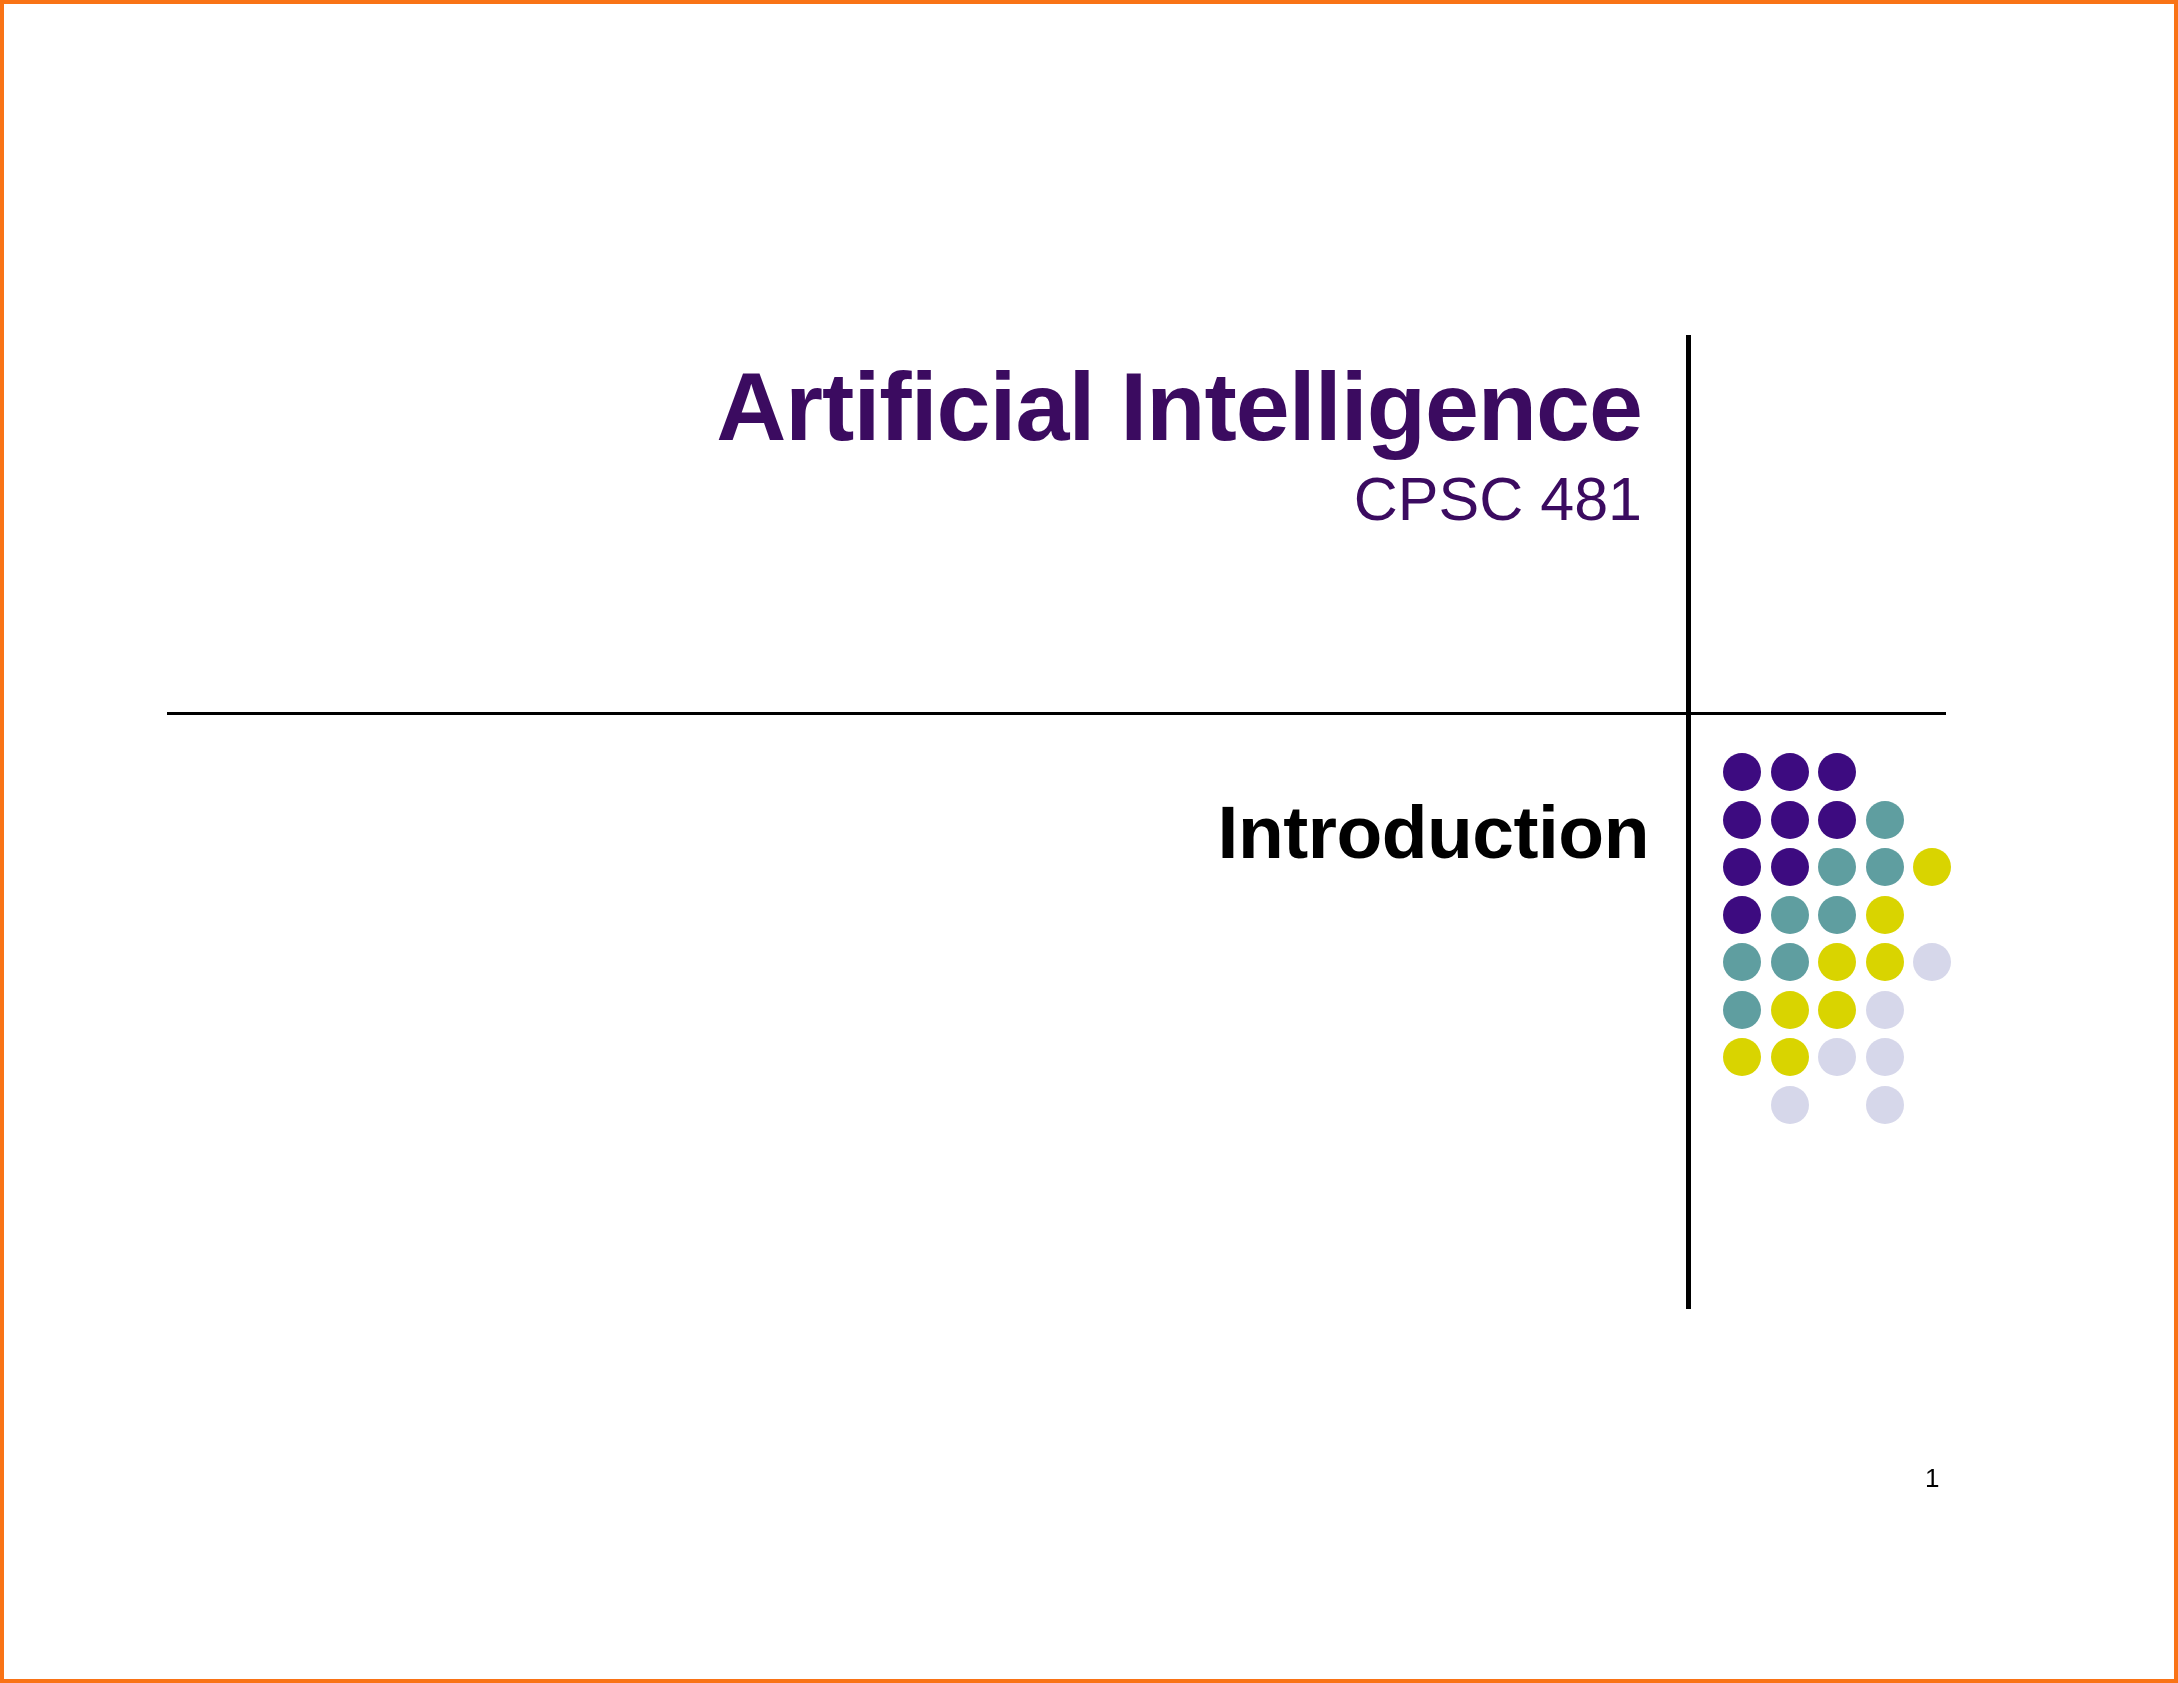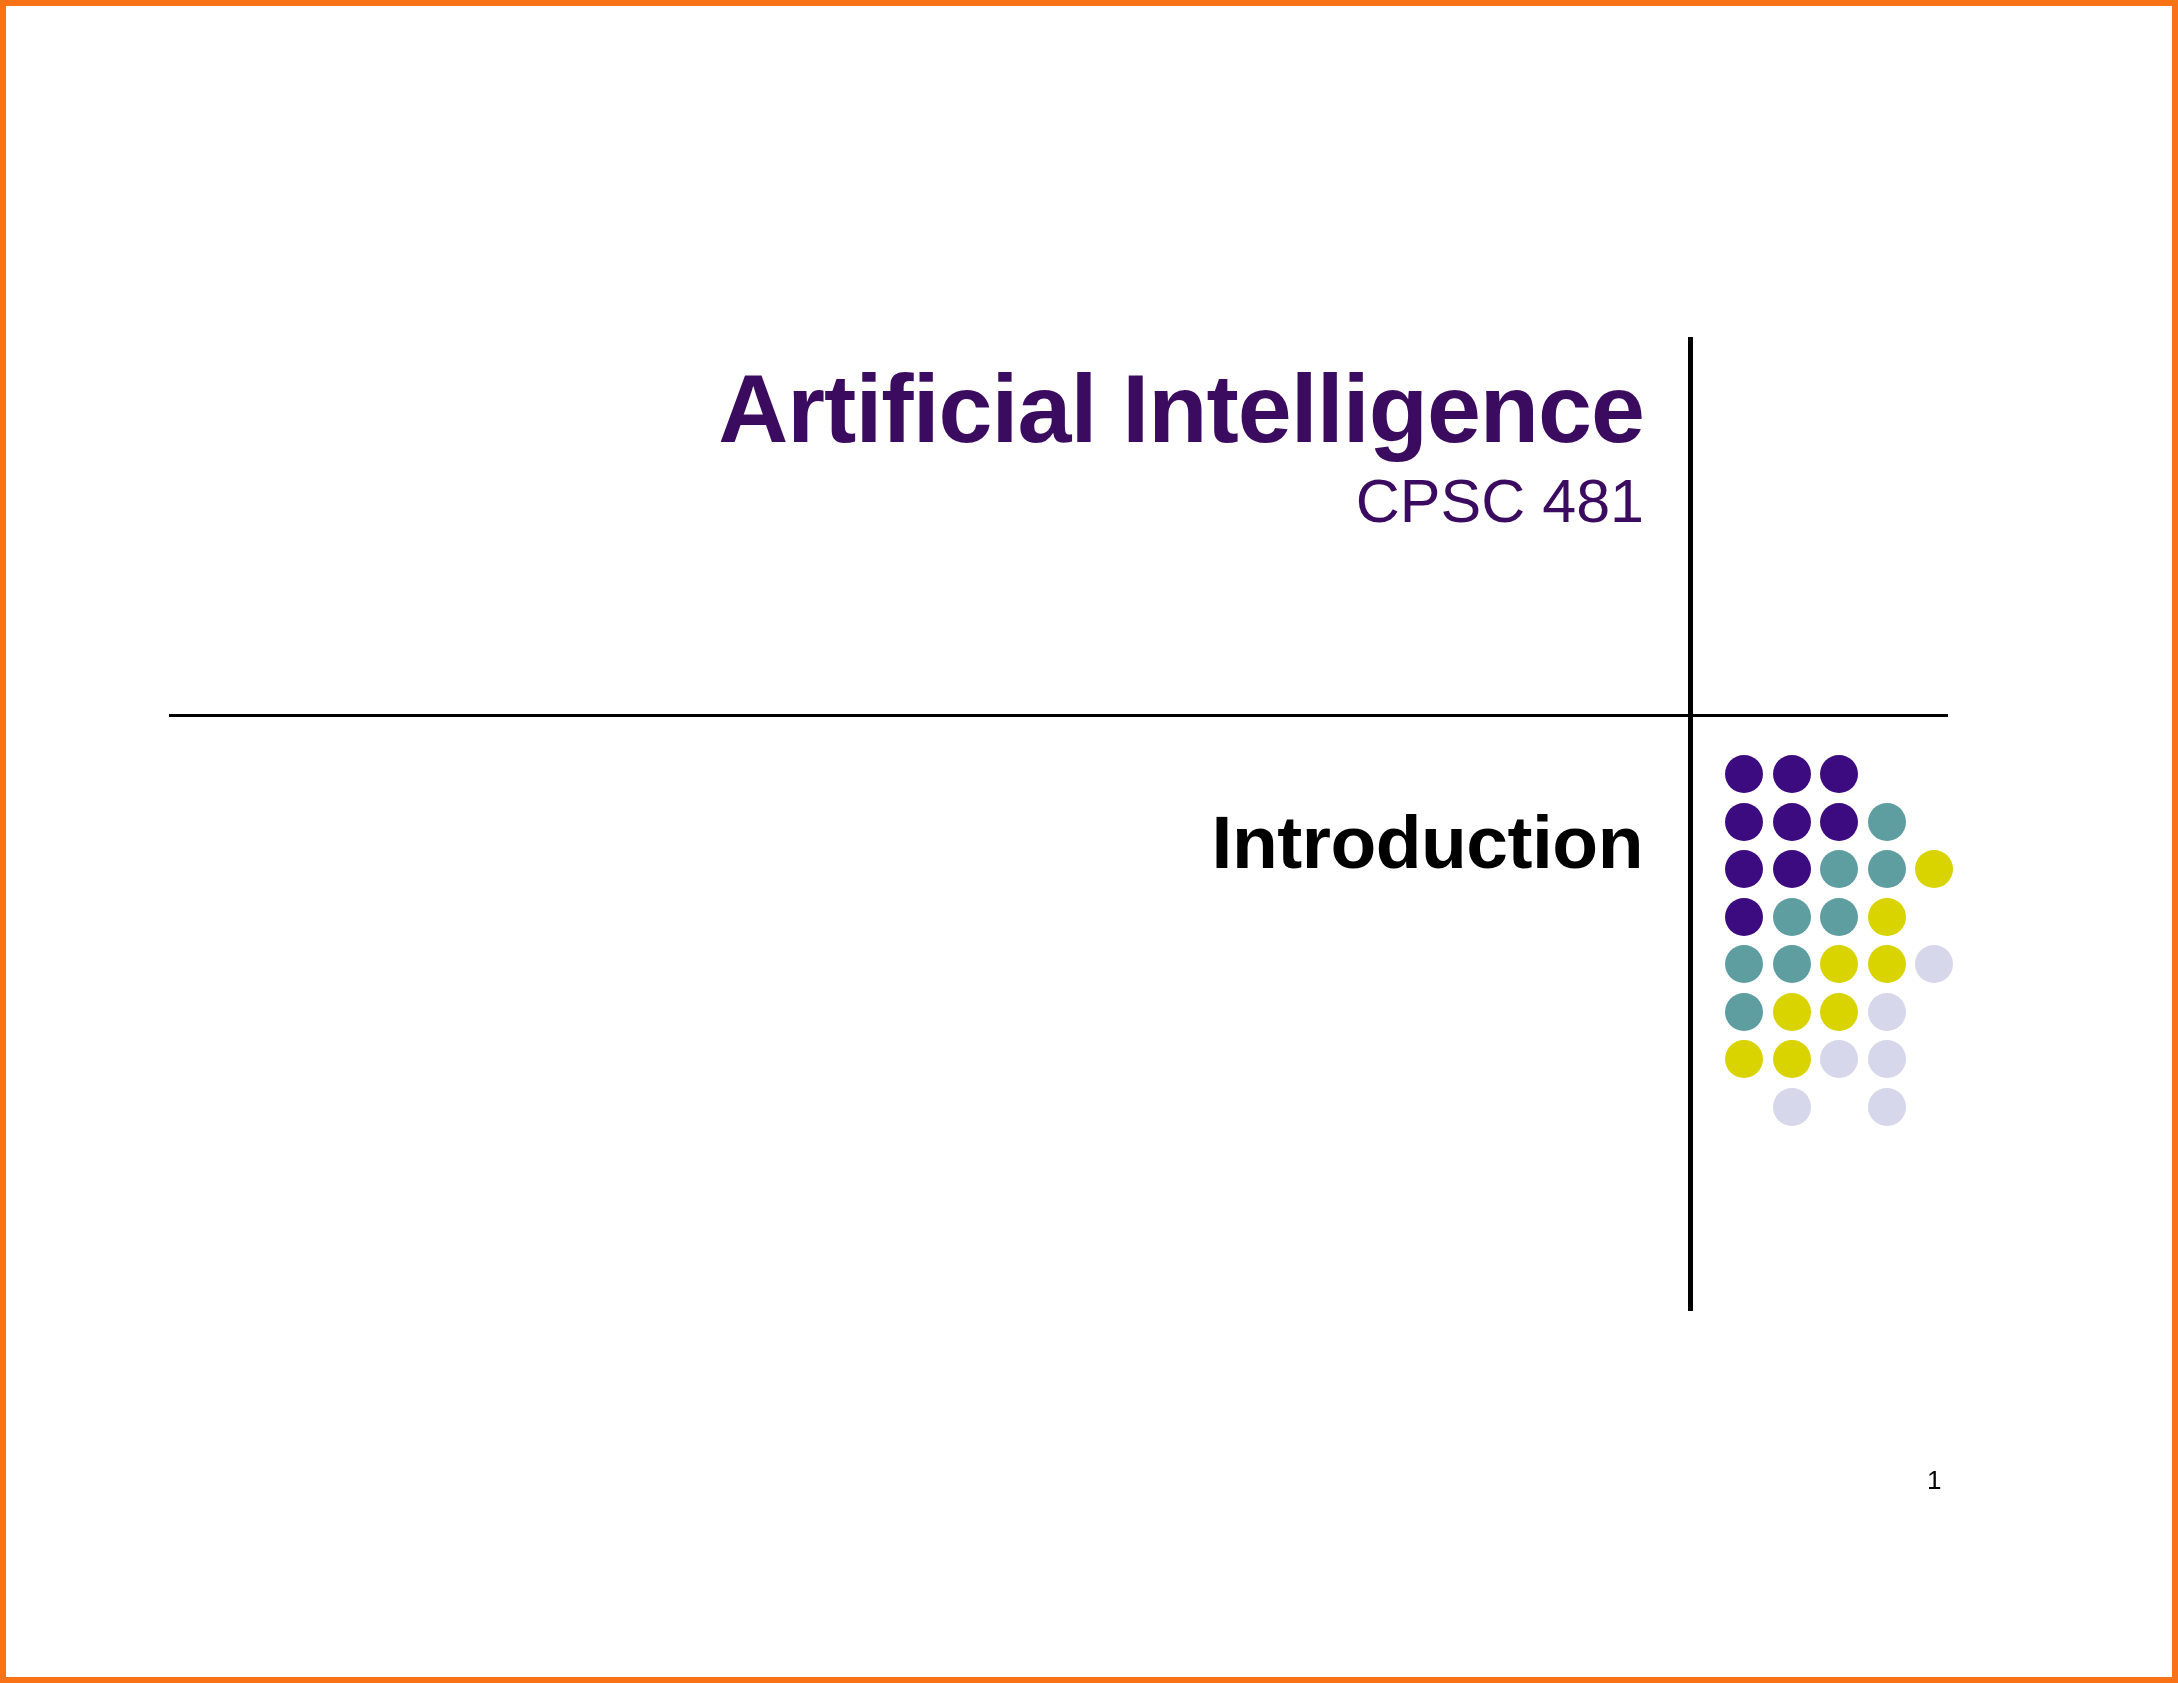--- a/index.html
+++ b/index.html
@@ -10,21 +10,21 @@
   body {
     font-family: "Liberation Sans", sans-serif;
   }
   #slide {
     position: relative;
     width: 2178px;
     height: 1683px;
     background: #ffffff;
     overflow: hidden;
     box-sizing: border-box;
-    border: 6px solid #f97316;
+    border: 4px solid #f97316;
   }
 
   
   #vrule {
     position: absolute;
     left: 1682px;
     top: 331px;
     width: 5px;
     height: 974px;
     background: #000000;
@@ -69,21 +69,21 @@
 
   
   #subtitle-block {
     position: absolute;
     left: 396px;
     top: 787px;
     width: 1249px;
     text-align: right;
   }
   #subtitle-text {
-    margin: 8px;
+    margin: 0;
     font-family: "Liberation Sans", sans-serif;
     font-weight: bold;
     font-size: 75px;
     line-height: 1.1;
     letter-spacing: -0.5px;
     color: #000000;
     white-space: nowrap;
   }
 
   

